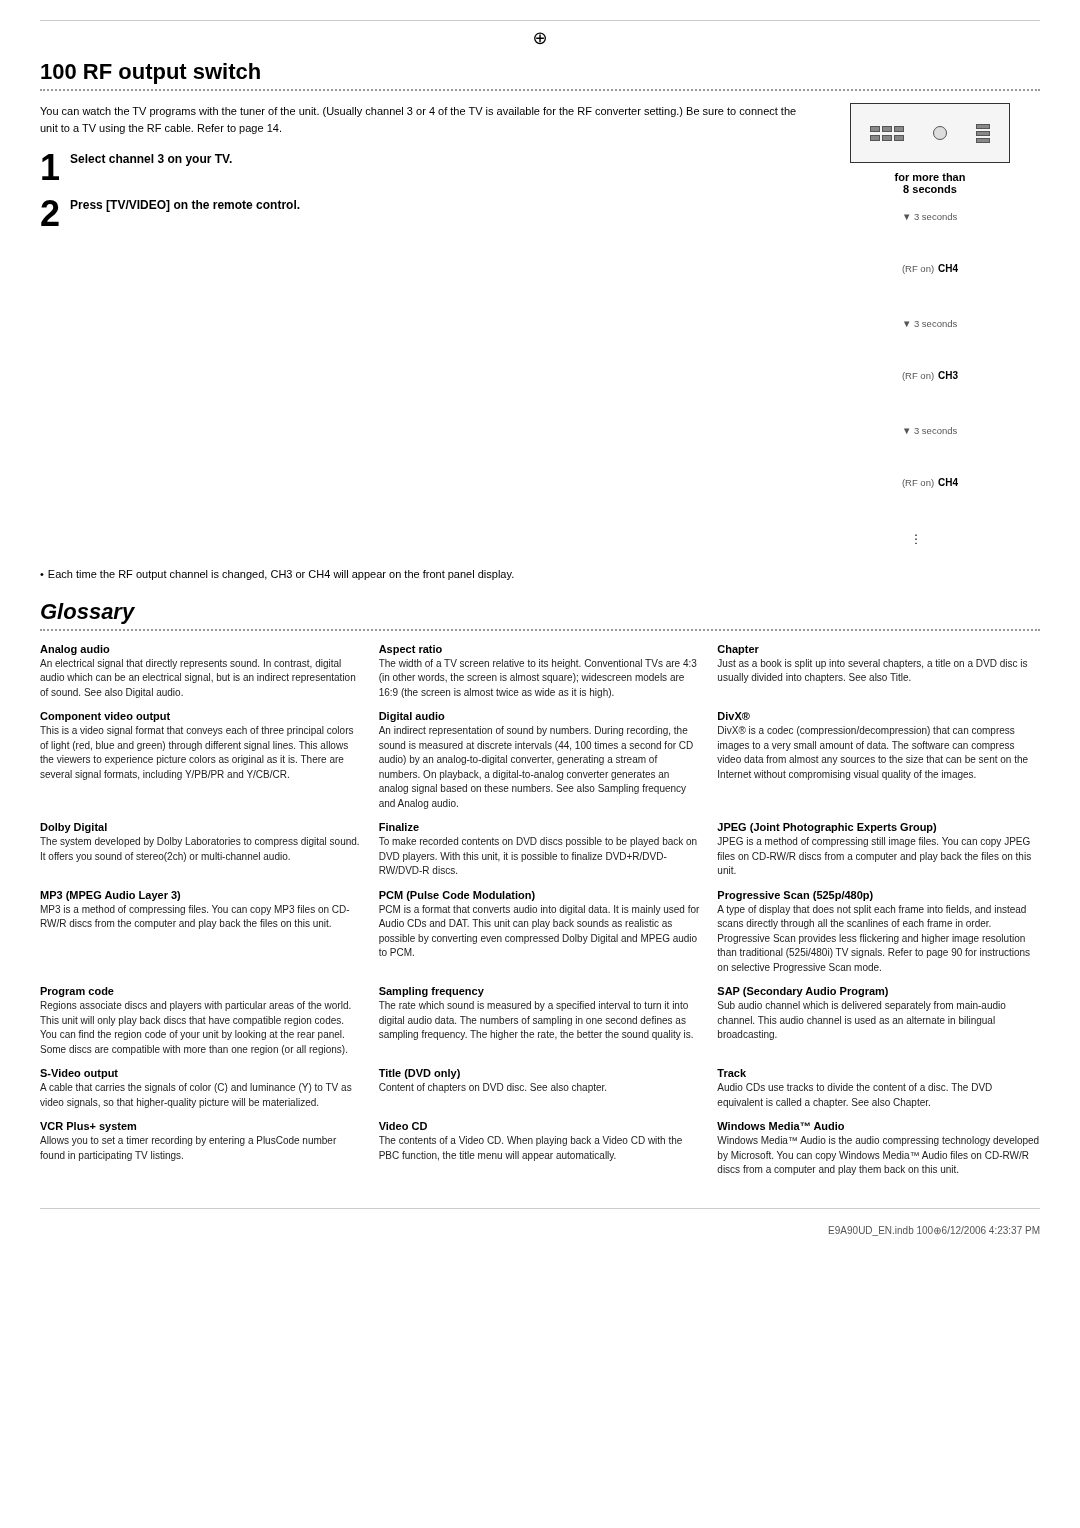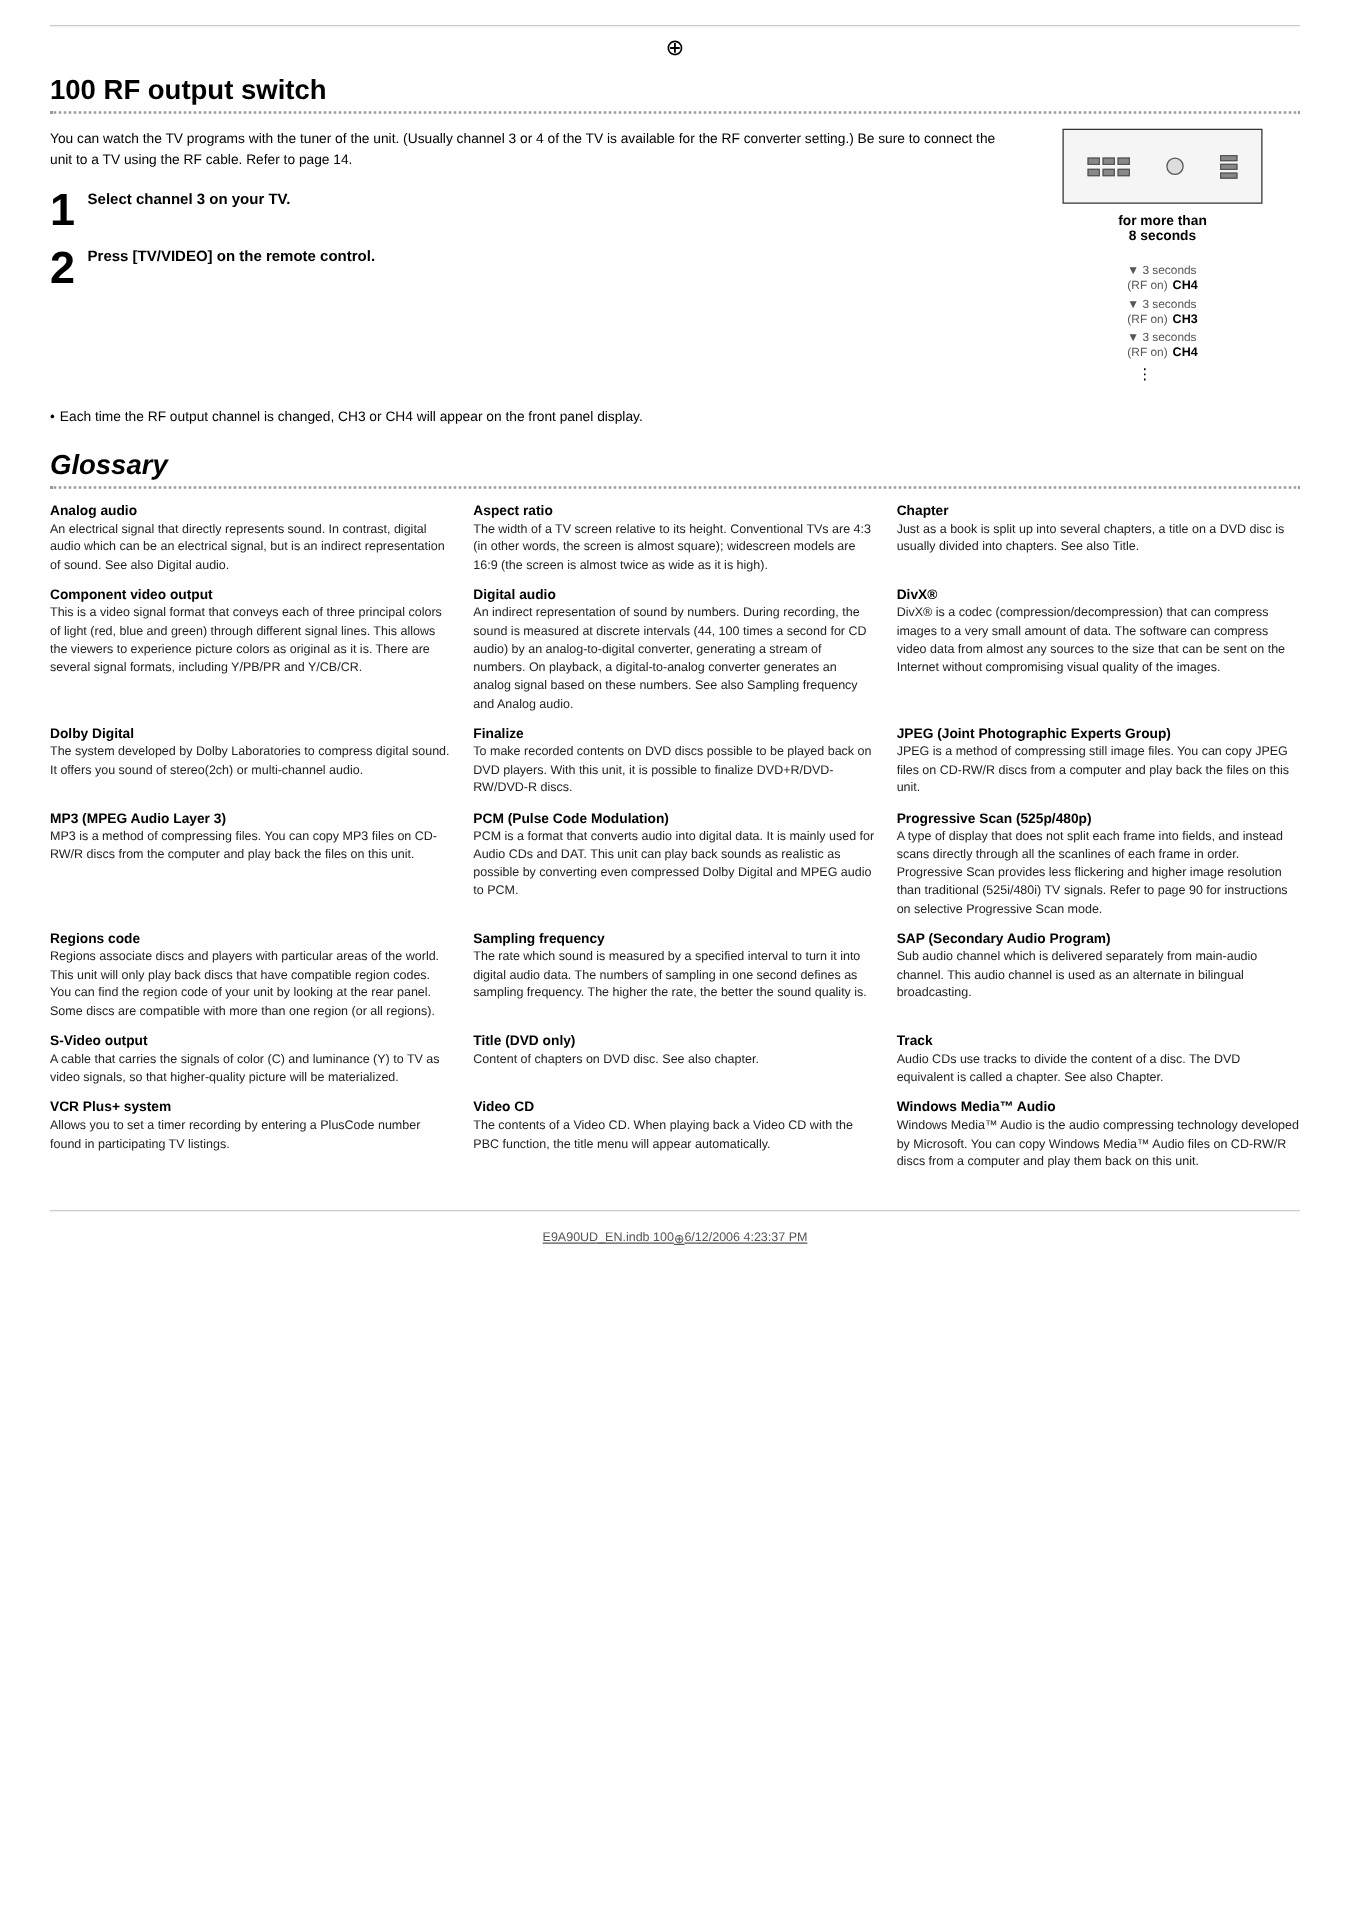--- a/index.html
+++ b/index.html
@@ -154,28 +154,27 @@
 
     .gloss-def {
       font-size: 10px;
       line-height: 1.45;
       color: #222;
     }
 
     
     .page-footer {
       display: flex;
-      justify-content: center;
+      justify-content: flex-end;
       align-items: center;
       margin-top: 20px;
       font-size: 10px;
       color: #555;
       border-top: 1px solid #ccc;
       padding-top: 16px;
-      text-decoration: underline;
     }
 
     .rf-right-inner {
       display: flex;
       flex-direction: column;
       align-items: center;
     }
 
     .ch-section {
       margin-top: 8px;
@@ -237,21 +236,21 @@
             <div class="dev-btn" style="width:14px;height:5px;"></div>
           </div>
         </div>
 
         <div style="margin-top:8px; font-size:11px; font-weight:bold; text-align:center;">
           <span>for more than</span><br>
           <span>8 seconds</span>
         </div>
 
         <div class="ch-section">
-          <div style="display:flex; flex-direction:column; align-items:flex-start; margin-top:8px;">
+          <div style="display:flex; flex-direction:column; align-items:flex-start; margin-top:8px;gap:40px;">
 
             <div style="display:flex;align-items:center;gap:4px; margin-bottom:1px;">
               <span style="font-size:9.5px;color:#555;">▼ 3 seconds</span>
             </div>
             <div style="display:flex;align-items:center;gap:4px; margin-bottom:4px;">
               <span style="font-size:9.5px;color:#555;">(RF on)</span>
               <span style="font-weight:bold;font-size:10px;">CH4</span>
             </div>
 
             <div style="display:flex;align-items:center;gap:4px; margin-bottom:1px;">
@@ -330,21 +329,21 @@
       </div>
       <div class="gloss-item">
         <div class="gloss-term">PCM (Pulse Code Modulation)</div>
         <div class="gloss-def">PCM is a format that converts audio into digital data. It is mainly used for Audio CDs and DAT. This unit can play back sounds as realistic as possible by converting even compressed Dolby Digital and MPEG audio to PCM.</div>
       </div>
       <div class="gloss-item">
         <div class="gloss-term">Progressive Scan (525p/480p)</div>
         <div class="gloss-def">A type of display that does not split each frame into fields, and instead scans directly through all the scanlines of each frame in order. Progressive Scan provides less flickering and higher image resolution than traditional (525i/480i) TV signals. Refer to page 90 for instructions on selective Progressive Scan mode.</div>
       </div>
       <div class="gloss-item">
-        <div class="gloss-term">Regions code</div>
+        <div class="gloss-term">Program code</div>
         <div class="gloss-def">Regions associate discs and players with particular areas of the world. This unit will only play back discs that have compatible region codes. You can find the region code of your unit by looking at the rear panel. Some discs are compatible with more than one region (or all regions).</div>
       </div>
       <div class="gloss-item">
         <div class="gloss-term">Sampling frequency</div>
         <div class="gloss-def">The rate which sound is measured by a specified interval to turn it into digital audio data. The numbers of sampling in one second defines as sampling frequency. The higher the rate, the better the sound quality is.</div>
       </div>
       <div class="gloss-item">
         <div class="gloss-term">SAP (Secondary Audio Program)</div>
         <div class="gloss-def">Sub audio channel which is delivered separately from main-audio channel. This audio channel is used as an alternate in bilingual broadcasting.</div>
       </div>

